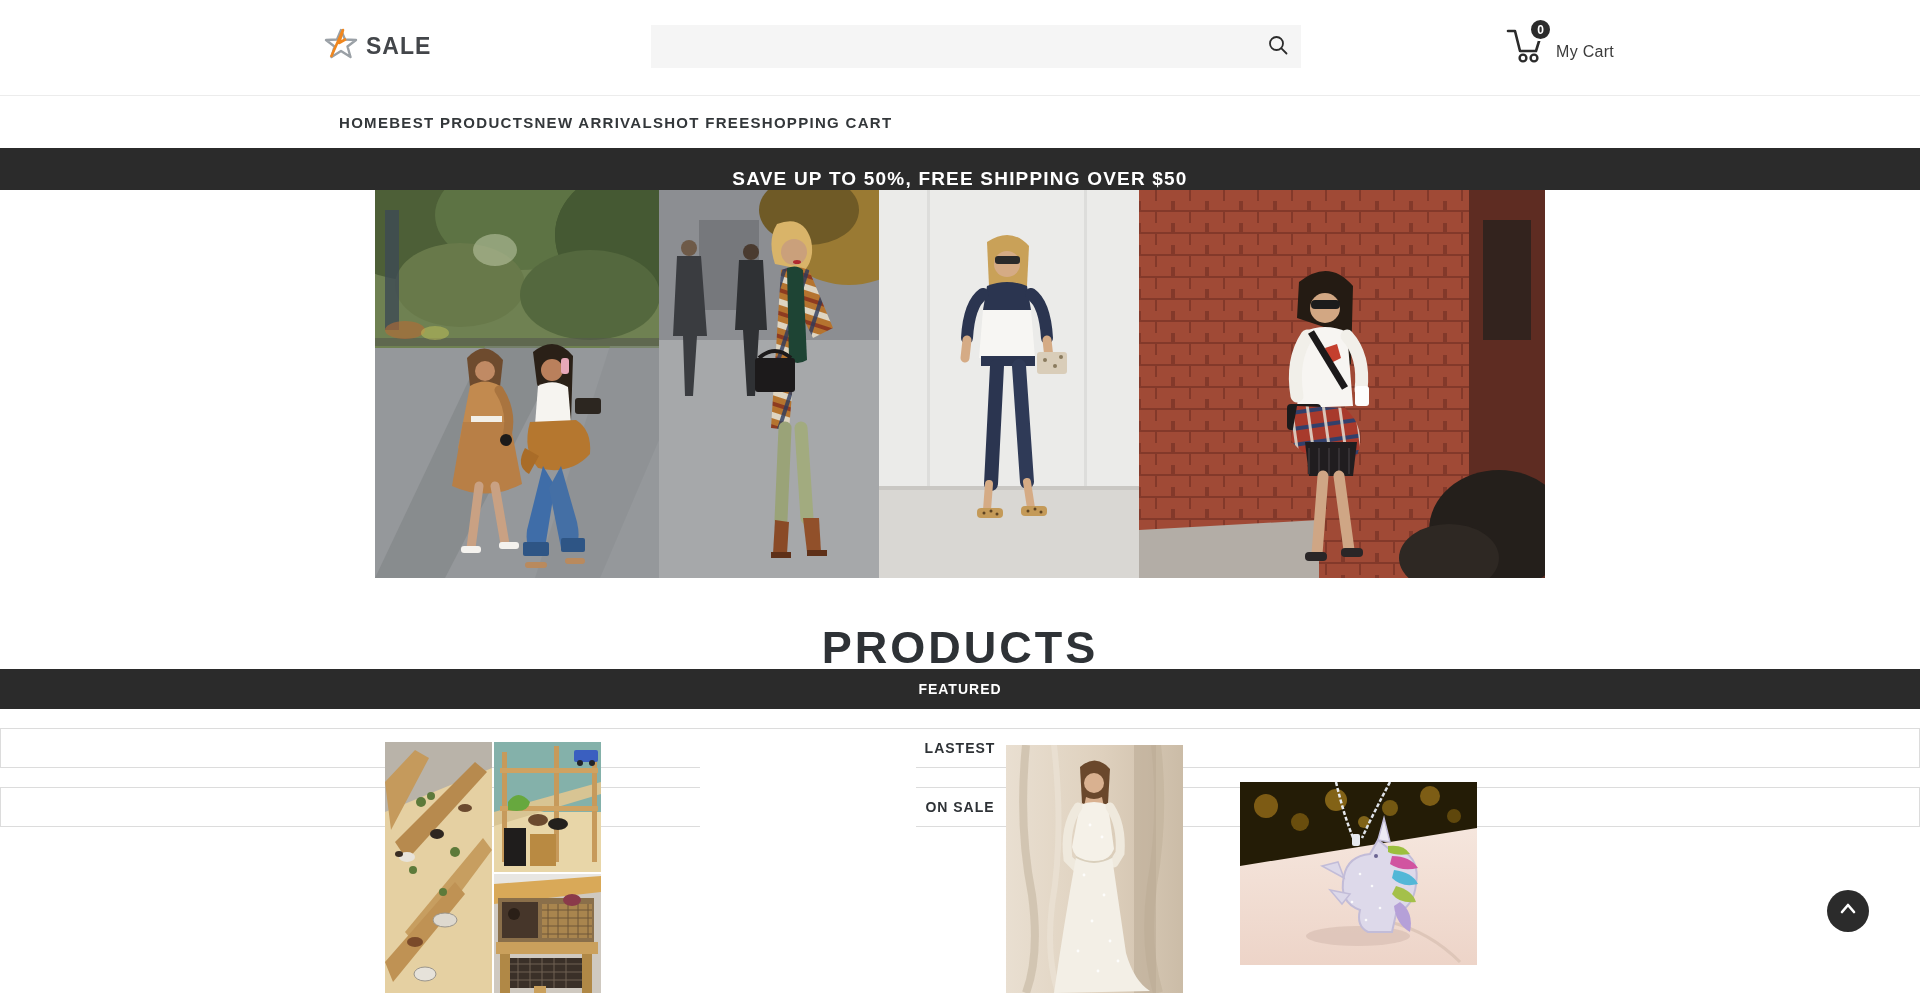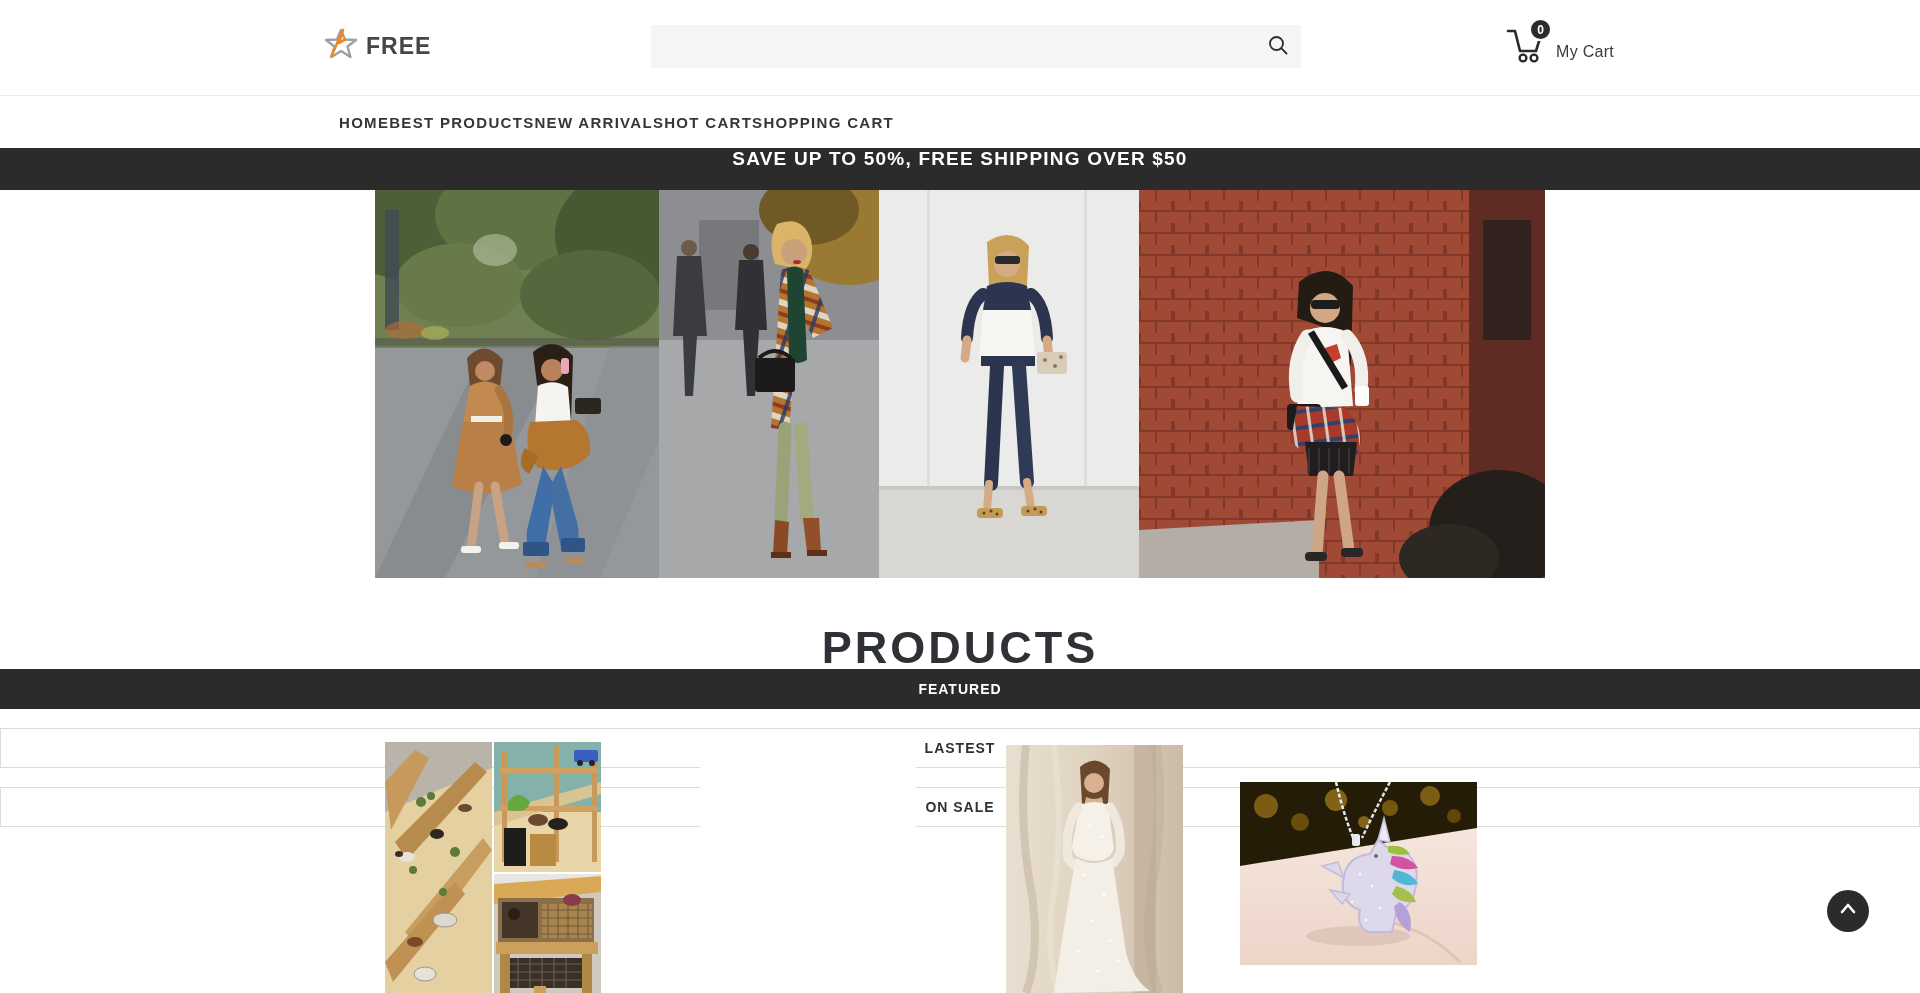--- a/index.html
+++ b/index.html
@@ -26,21 +26,21 @@
 
   
   .nav { position:absolute; top:95px; left:0; width:1920px; height:53px; background:#fff;
          border-top:1px solid #ececec; }
   .nav-inner { height:100%; display:flex; align-items:center; padding-left:339px; }
   .nav-item { font-size:15px; font-weight:bold; letter-spacing:1.3px; color:#33373a;
               cursor:pointer; white-space:nowrap; }
 
   
   .banner { position:absolute; top:148px; left:0; width:1920px; height:42px; background:#2b2b2b;
-            color:#fff; display:flex; align-items:flex-start; justify-content:center;
+            color:#fff; display:flex; align-items:flex-end; justify-content:center;
             font-size:19px; font-weight:bold; letter-spacing:1.2px; }
 
   
   .hero { position:absolute; top:190px; left:375px; width:1170px; height:388px; display:flex; }
   .hero svg { display:block; height:388px; }
 
   
   .products-title { position:absolute; top:606px; left:0; width:1920px; text-align:center;
                     font-size:45px; font-weight:bold; letter-spacing:3px; color:#2e3236;margin-top:16px; }
   .filters { position:absolute; top:669px; left:0; width:1920px; display:flex;
@@ -68,21 +68,21 @@
 <div class="page">
 
   <div class="header">
     <div class="logo">
       <span>
         <svg width="36" height="36" viewBox="0 0 36 36">
           <path d="M18 4 L22 13.5 L33 14 L24.5 20.5 L27.5 31 L18 25 L8.5 31 L11.5 20.5 L3 14 L14 13.5 Z" fill="none" stroke="#9aa0a6" stroke-width="2.4" stroke-linejoin="round"></path>
           <path d="M8 31 L20 4 L16 17 L23 13" fill="none" stroke="#f0871f" stroke-width="2.6" stroke-linejoin="round"></path>
         </svg>
       </span>
-      <span class="logo-text">FREE</span>
+      <span class="logo-text">SALE</span>
     </div>
 
     <div class="searchbar">
       <input type="text" value="" style="">
       <button class="search-btn">
         <span>
           <svg width="24" height="24" viewBox="0 0 24 24">
             <circle cx="10.5" cy="10.5" r="6.5" fill="none" stroke="#2b2b2b" stroke-width="1.8"></circle>
             <line x1="15.4" y1="15.4" x2="20.5" y2="20.5" stroke="#2b2b2b" stroke-width="1.8" stroke-linecap="round"></line>
           </svg>
@@ -103,21 +103,21 @@
       </div>
       <span class="cart-label">My Cart</span>
     </div>
   </div>
 
   <div class="nav">
     <div class="nav-inner">
       <span class="nav-item">HOME</span>
       <span class="nav-item">BEST PRODUCTS</span>
       <span class="nav-item">NEW ARRIVALS</span>
-      <span class="nav-item">HOT CART</span>
+      <span class="nav-item">HOT FREE</span>
       <span class="nav-item">SHOPPING CART</span>
     </div>
   </div>
 
   <div class="banner">
     <span>SAVE UP TO 50%, FREE SHIPPING OVER $50</span>
   </div>
 
   <div class="hero">
 

